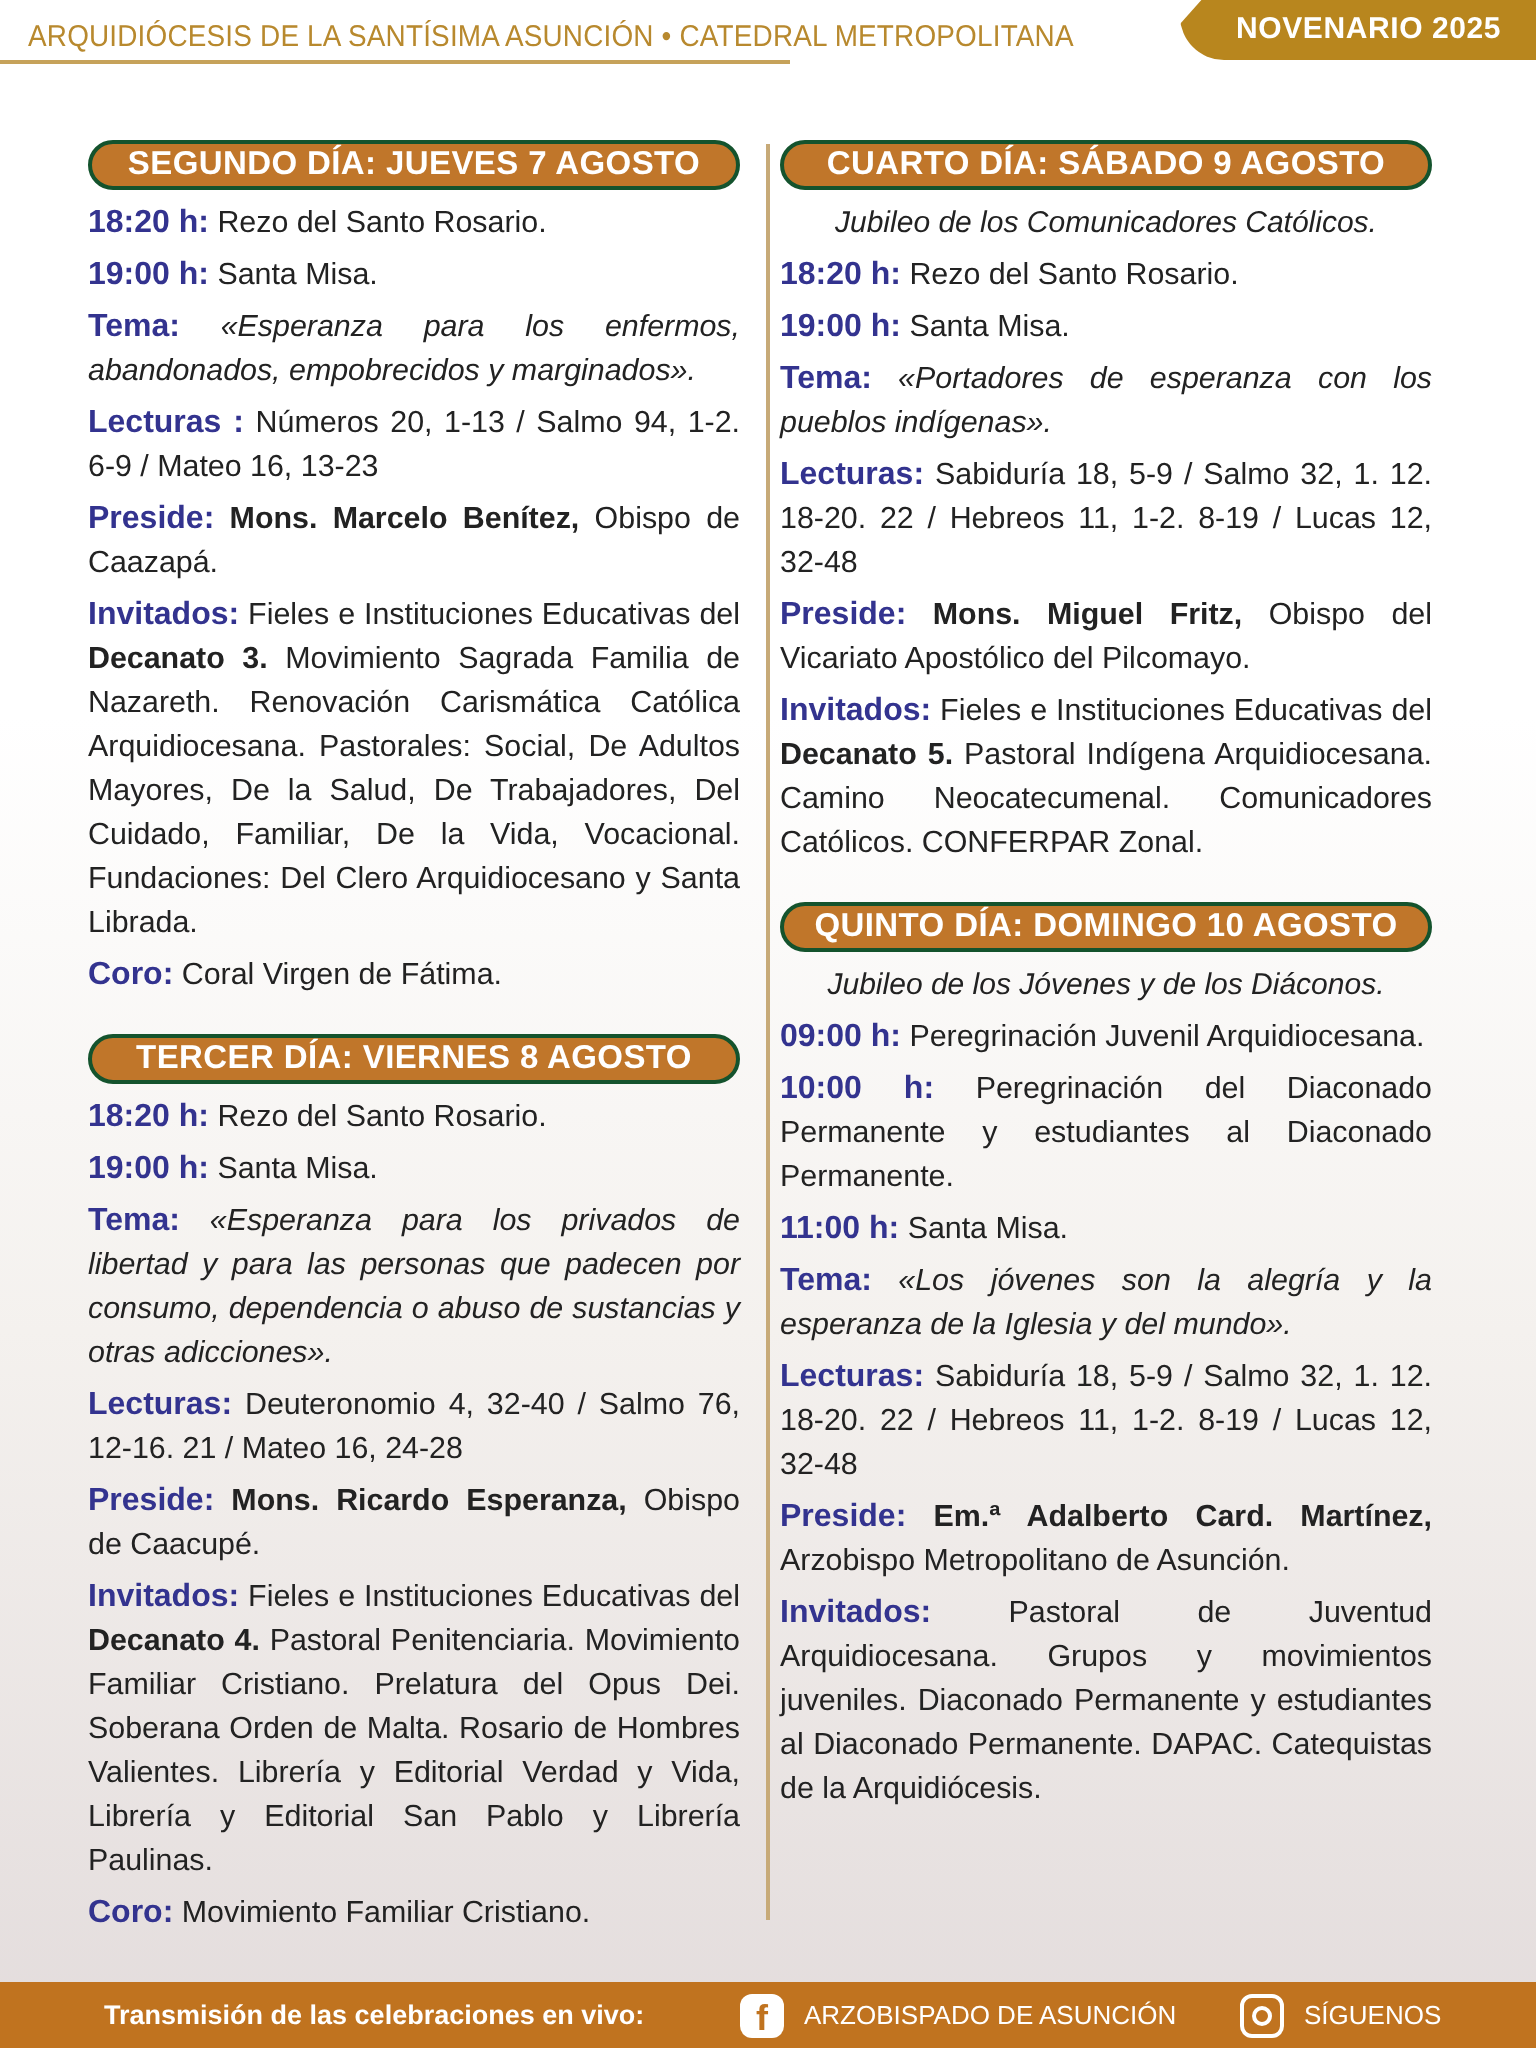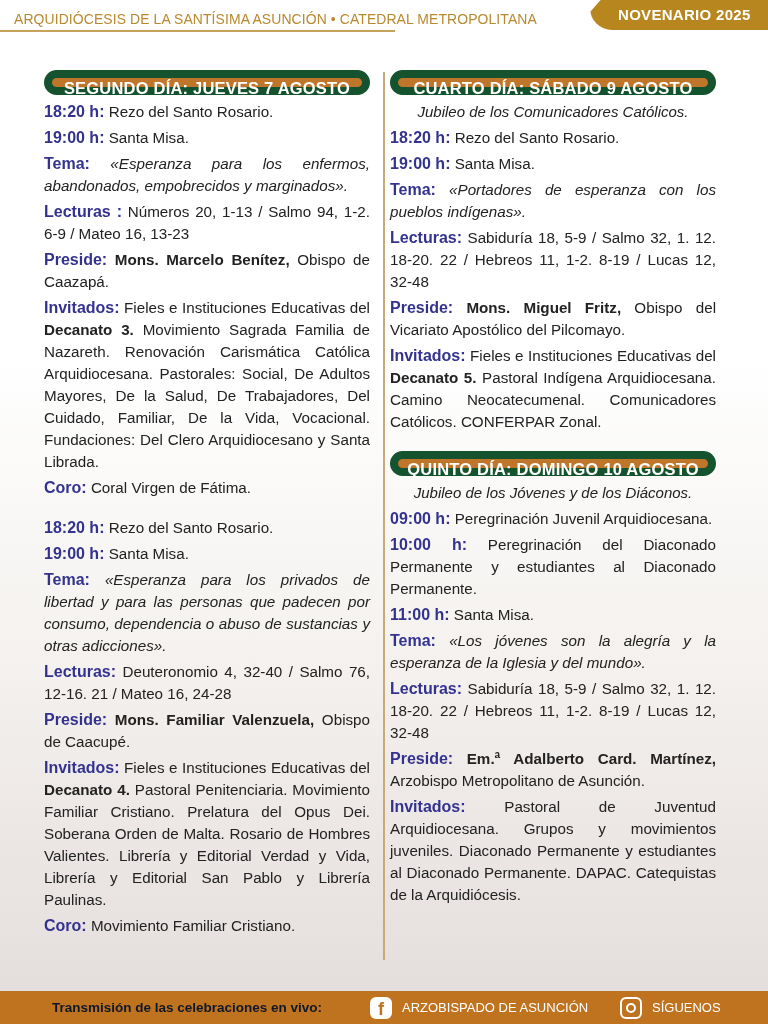--- a/index.html
+++ b/index.html
@@ -33,41 +33,41 @@
     font-weight: bold; font-size: 15px; color: #fff; letter-spacing: 0.3px;
   }
   .col { position: absolute; top: 70px; }
   .col-left { left: 44px; width: 326px; }
   .col-right { left: 390px; width: 326px; }
   .divider {
     position: absolute; left: 383px; top: 72px; width: 2px; height: 888px; background: #c7aa78;
   }
   .day-pill {
     display: block; height: 25px; border-radius: 13px;
-    background: #c0762a; border: 8px solid #14532d;
+    background: #c0762a; border: 2px solid #14532d;
     color: #fff; font-weight: bold; font-size: 16.5px; text-align: center;
     line-height: 21px; letter-spacing: 0.2px; white-space: nowrap; margin-bottom: 6px;
   }
   .subtitle {
     font-style: italic; font-size: 15px; text-align: center; margin: 0 0 4px 0; line-height: 22px;
     font-family: "Liberation Sans", sans-serif;
   }
   .entry {
     font-size: 15.2px; line-height: 22px; margin-bottom: 4px; text-align: justify;
     font-family: "Liberation Sans", sans-serif;
   }
   .label { color: #33338f; font-weight: bold; font-size: 16px; }
   .bold { font-weight: bold; }
   .ital { font-style: italic; }
   .gap { height: 14px; }
   .footer {
     position: absolute; left: 0; top: 991px; width: 768px; height: 33px; background: #c0731f;
   }
   .footer-text {
-    position: absolute; left: 52px; top: 9px; color: #0f172a; font-weight: bold; font-size: 13.5px; white-space: nowrap;
+    position: absolute; left: 52px; top: 9px; color: #ffffff; font-weight: bold; font-size: 13.5px; white-space: nowrap;
   }
   .fb-icon {
     position: absolute; left: 370px; top: 6px; width: 22px; height: 22px; border-radius: 6px; background: #fff;
     color: #c0731f; font-weight: bold; font-size: 18px; text-align: center; line-height: 24px;
   }
   .fb-label { position: absolute; left: 402px; top: 9px; color: #fff; font-size: 13px; white-space: nowrap; }
   .ig-icon {
     position: absolute; left: 620px; top: 6px; width: 22px; height: 22px; border: 2px solid #fff; border-radius: 6px;
   }
   .ig-icon::after {
@@ -94,25 +94,26 @@
       <p class="entry"><span class="label">18:20 h:</span><span> Rezo del Santo Rosario.</span></p>
       <p class="entry"><span class="label">19:00 h:</span><span> Santa Misa.</span></p>
       <p class="entry"><span class="label">Tema:</span><span class="ital"> «Esperanza para los enfermos, abandonados, empobrecidos y marginados».</span></p>
       <p class="entry"><span class="label">Lecturas :</span><span> Números 20, 1-13 / Salmo 94, 1-2. 6-9 / Mateo 16, 13-23</span></p>
       <p class="entry"><span class="label">Preside:</span><span class="bold"> Mons. Marcelo Benítez,</span><span> Obispo de Caazapá.</span></p>
       <p class="entry"><span class="label">Invitados:</span><span> Fieles e Instituciones Educativas del </span><span class="bold">Decanato 3.</span><span> Movimiento Sagrada Familia de Nazareth. Renovación Carismática Católica Arquidiocesana. Pastorales: Social, De Adultos Mayores, De la Salud, De Trabajadores, Del Cuidado, Familiar, De la Vida, Vocacional. Fundaciones: Del Clero Arquidiocesano y Santa Librada.</span></p>
       <p class="entry"><span class="label">Coro:</span><span> Coral Virgen de Fátima.</span></p>
     </section>
   <div class="gap"></div>
   <section>
+      <div class="day-pill">TERCER DÍA: VIERNES 8 AGOSTO</div>
       <p class="entry"><span class="label">18:20 h:</span><span> Rezo del Santo Rosario.</span></p>
       <p class="entry"><span class="label">19:00 h:</span><span> Santa Misa.</span></p>
       <p class="entry"><span class="label">Tema:</span><span class="ital"> «Esperanza para los privados de libertad y para las personas que padecen por consumo, dependencia o abuso de sustancias y otras adicciones».</span></p>
       <p class="entry"><span class="label">Lecturas:</span><span> Deuteronomio 4, 32-40 / Salmo 76, 12-16. 21 / Mateo 16, 24-28</span></p>
-      <p class="entry"><span class="label">Preside:</span><span class="bold"> Mons. Familiar Valenzuela,</span><span> Obispo de Caacupé.</span></p>
+      <p class="entry"><span class="label">Preside:</span><span class="bold"> Mons. Ricardo Esperanza,</span><span> Obispo de Caacupé.</span></p>
       <p class="entry"><span class="label">Invitados:</span><span> Fieles e Instituciones Educativas del </span><span class="bold">Decanato 4.</span><span> Pastoral Penitenciaria. Movimiento Familiar Cristiano. Prelatura del Opus Dei. Soberana Orden de Malta. Rosario de Hombres Valientes. Librería y Editorial Verdad y Vida, Librería y Editorial San Pablo y Librería Paulinas.</span></p>
       <p class="entry"><span class="label">Coro:</span><span> Movimiento Familiar Cristiano.</span></p>
     </section>
 </div>
 
 <div class="col col-right">
   <section>
       <div class="day-pill">CUARTO DÍA: SÁBADO 9 AGOSTO</div>
       <div class="subtitle">Jubileo de los Comunicadores Católicos.</div>
       <p class="entry"><span class="label">18:20 h:</span><span> Rezo del Santo Rosario.</span></p>

